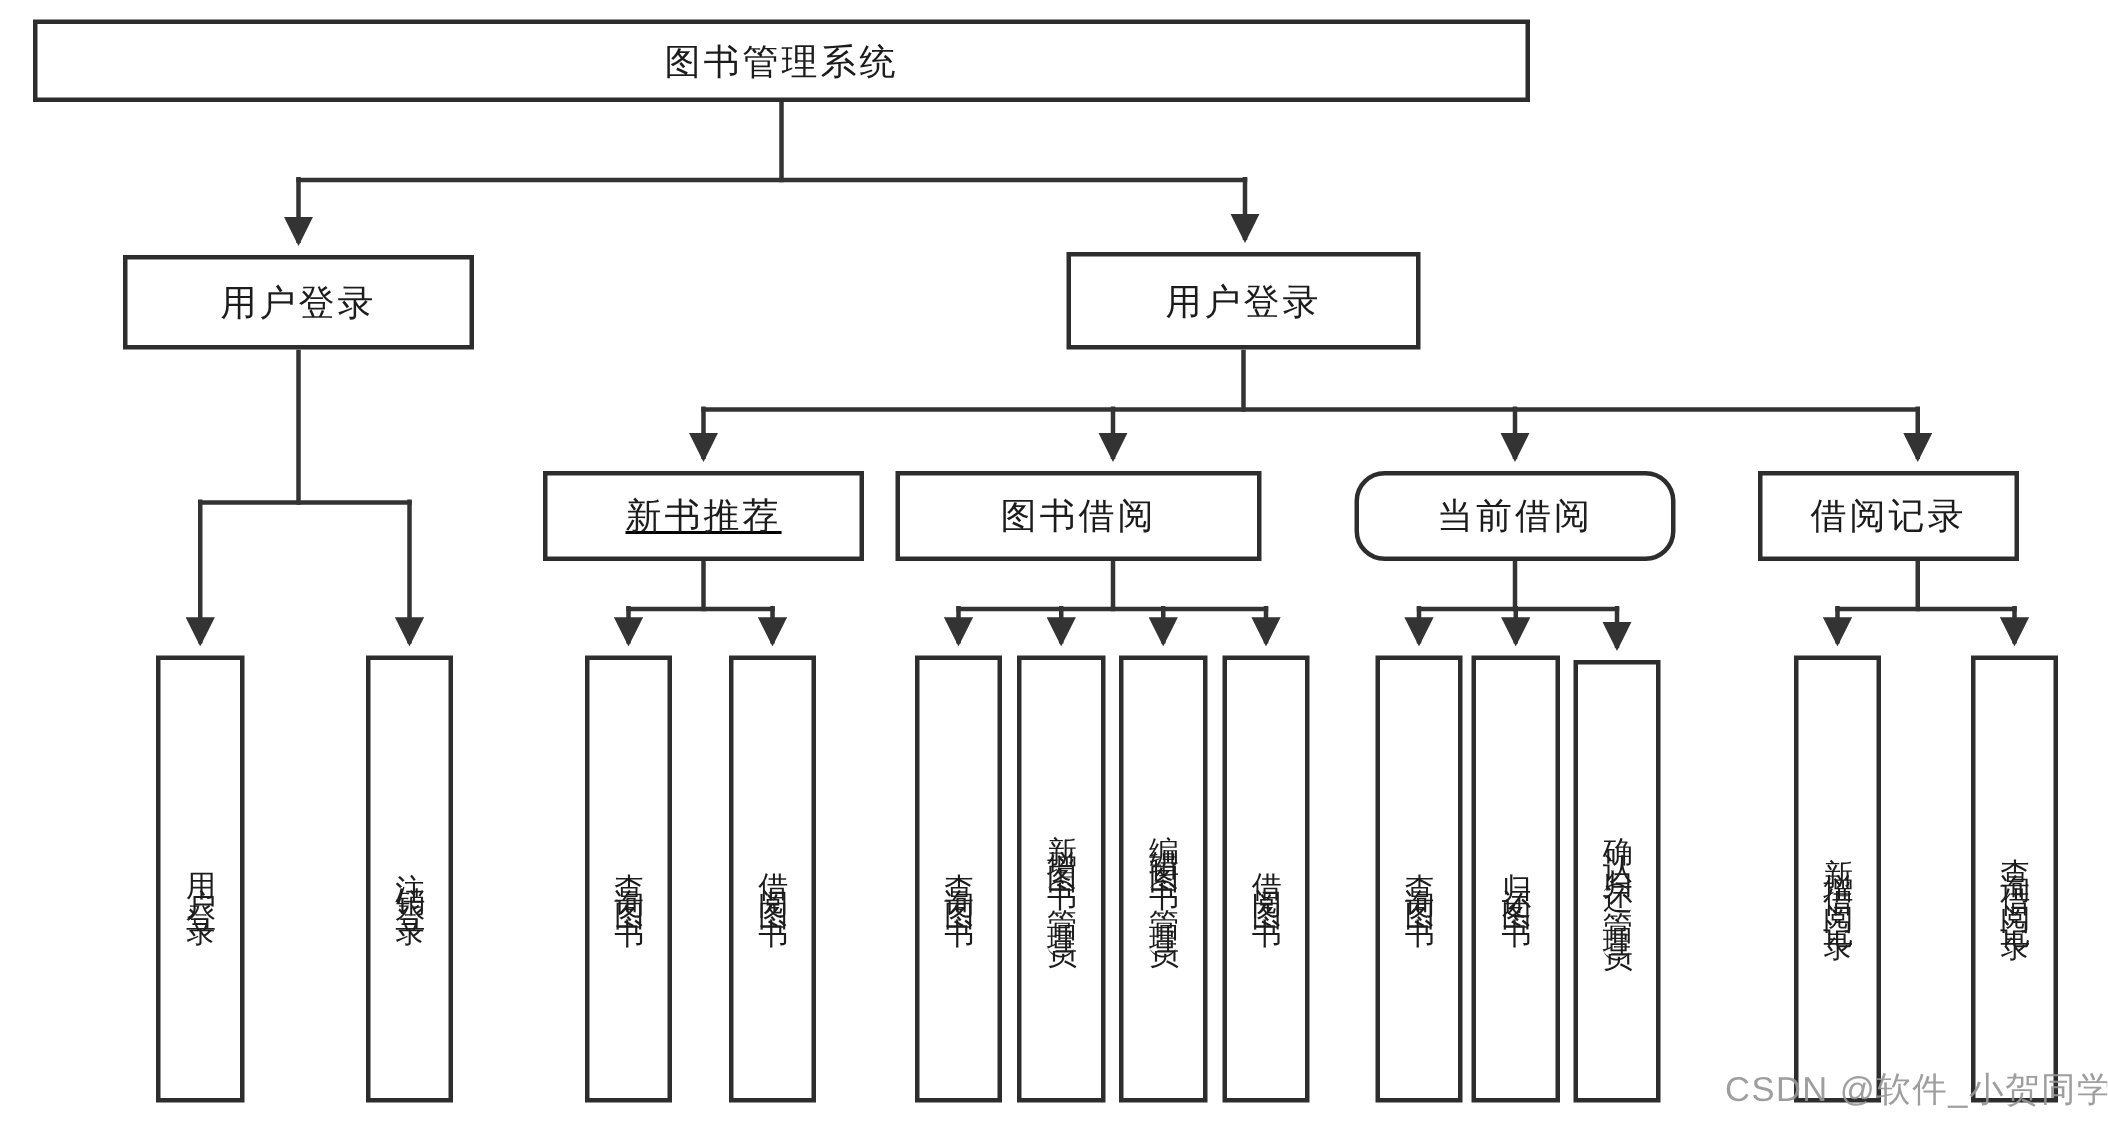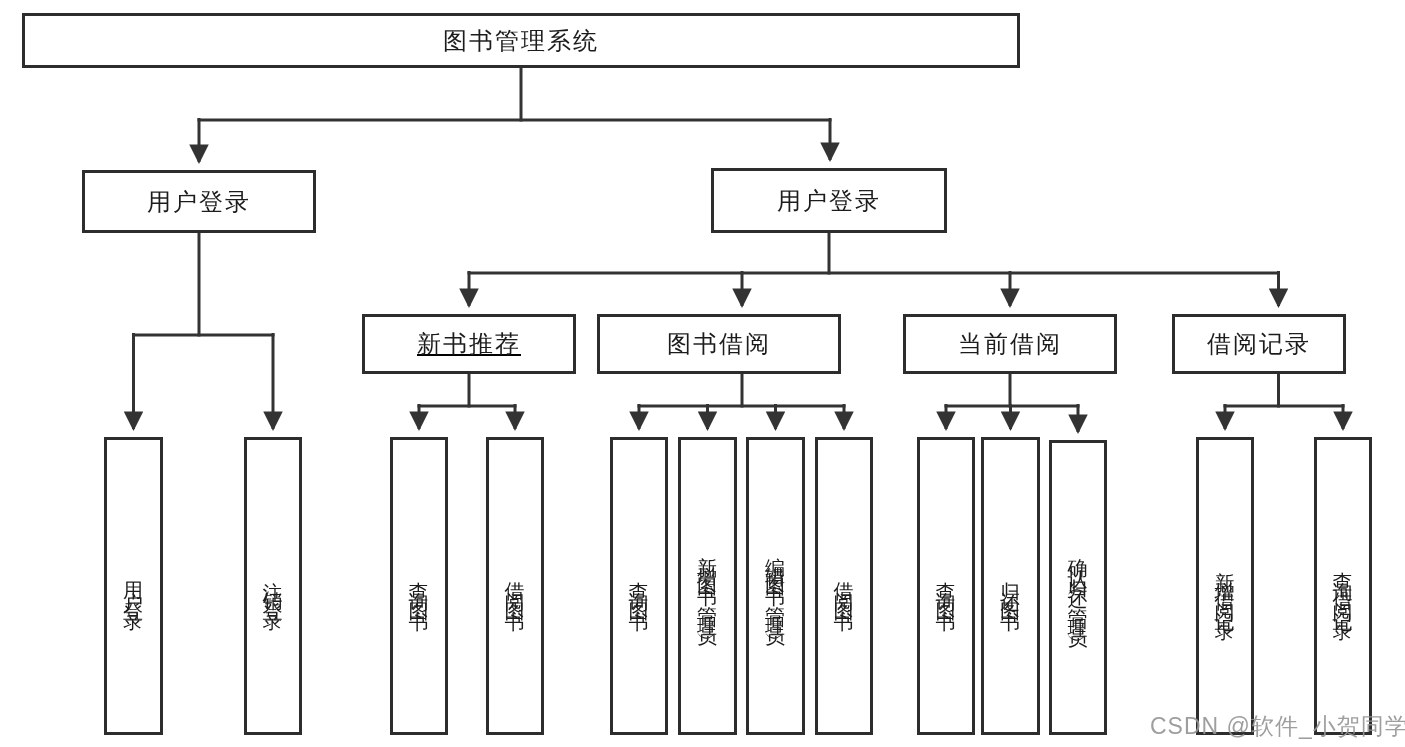--- a/index.html
+++ b/index.html
@@ -137,21 +137,21 @@
   <div class="node h" style="left:711px; top:168px; width:236px; height:65px;">
     <span>用户登录</span>
   </div>
 
   <div class="node h" style="left:362px; top:314px; width:214px; height:60px;text-decoration:underline;">
     <span>新书推荐</span>
   </div>
   <div class="node h" style="left:597px; top:314px; width:244px; height:60px;">
     <span>图书借阅</span>
   </div>
-  <div class="node h" style="left:903px; top:314px; width:214px; height:60px;">
+  <div class="node h" style="left:903px; top:314px; width:214px; height:60px;border-radius:20px;">
     <span>当前借阅</span>
   </div>
   <div class="node h" style="left:1172px; top:314px; width:174px; height:60px;">
     <span>借阅记录</span>
   </div>
 
   <div class="node v" style="left:104px; top:437px; width:59px; height:298px;">
     <span>用户登录</span>
   </div>
   <div class="node v" style="left:244px; top:437px; width:58px; height:298px;">

